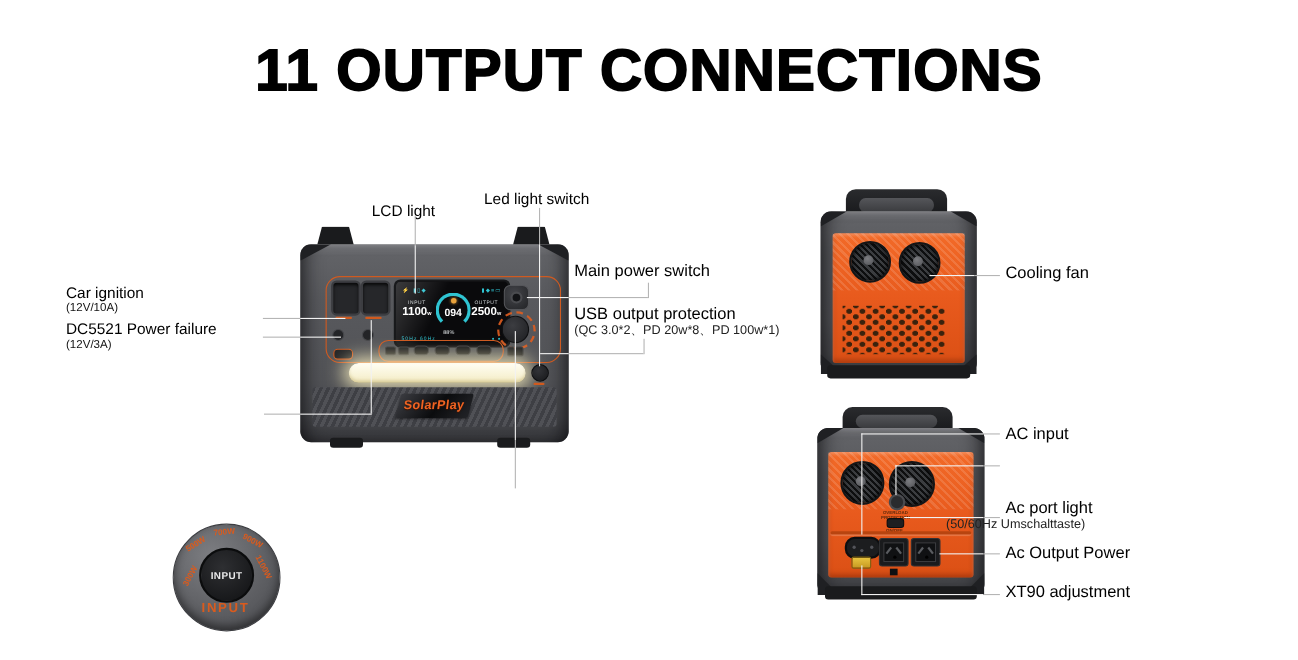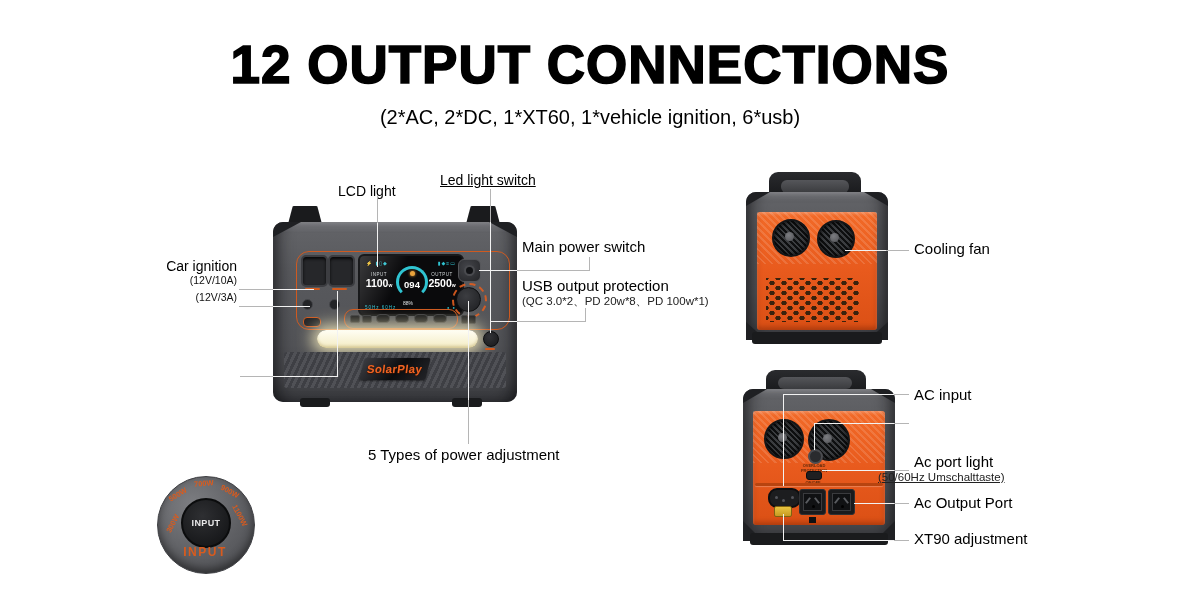--- a/index.html
+++ b/index.html
@@ -7,21 +7,21 @@
          font-family:"Liberation Sans",sans-serif;color:#000;}
   .abs{position:absolute;}
   
   .title{width:1180px;text-align:center;top:34px;left:0;font-size:53px;font-weight:bold;
          letter-spacing:1px;-webkit-text-stroke:1.6px #000;}
   .subtitle{width:1180px;text-align:center;top:106px;left:0;font-size:20px;}
   .lbl{font-size:14px;line-height:16px;white-space:nowrap;}
   .lbl2{font-size:15px;line-height:17px;white-space:nowrap;}
   .sub{font-size:10.5px;line-height:13px;color:#111;white-space:nowrap;}
   .sub2{font-size:11.5px;line-height:13px;color:#222;white-space:nowrap;}
-  .right-align{text-align:right;}
+  .right-align{text-align:left;}
   
   .ln{background:#b5b5b5;}
   .lnw{background:#f2f2f2;}
   .h{height:1.3px;} .v{width:1.3px;}
   
   .gbody{border-radius:10px;
     background:linear-gradient(180deg,#7d7e83 0%,#616266 6%,#58595d 28%,#525357 68%,#47484c 88%,#343539 100%);
     box-shadow:inset 13px 0 18px -11px rgba(8,8,10,.85), inset -13px 0 18px -11px rgba(8,8,10,.85),
                inset 0 3px 4px -2px rgba(255,255,255,.35);}
   .captl{background:#1f2023;clip-path:polygon(0 0,100% 0,0 100%);border-top-left-radius:10px;}
@@ -95,22 +95,21 @@
   .gauge .num{color:#fff;font-size:9.5px;font-weight:bold;margin-top:4px;}
   .gauge .sun{position:absolute;top:2px;left:50%;margin-left:-2.5px;width:5px;height:5px;border-radius:50%;
               background:#e8a23c;box-shadow:0 0 3px #e8a23c;}
   .lcd-pct{position:absolute;font-size:5px;color:#dfe3e5;white-space:nowrap;}
 </style>
 </head>
 <body>
 
 <div class="stage">
 
-  <div class="abs title">12 OUTPUT CONNECTIONS</div>
-  <div class="abs subtitle">(2*AC, 2*DC, 1*XT60, 1*vehicle ignition, 6*usb)</div>
+  <div class="abs title">11 OUTPUT CONNECTIONS</div>
 
   <div class="abs fhandle" style="left:288px;top:206px;width:34px;height:18px;"></div>
   <div class="abs fhandle" style="left:466px;top:206px;width:34px;height:18px;"></div>
   <div class="abs gbody" style="left:273px;top:222px;width:244px;height:180px;"></div>
   <div class="abs captl" style="left:273px;top:222px;width:28px;height:15px;"></div>
   <div class="abs captr" style="left:489px;top:222px;width:28px;height:15px;"></div>
   <div class="abs feet" style="left:300px;top:398px;width:30px;height:9px;"></div>
   <div class="abs feet" style="left:452px;top:398px;width:30px;height:9px;"></div>
 
   <div class="abs oframe" style="left:296px;top:251px;width:212px;height:77px;"></div>
@@ -163,31 +162,31 @@
   <div class="abs ledbar" style="left:317px;top:330px;width:161px;height:18px;"></div>
   <div class="abs led-btn" style="left:483px;top:331px;width:14px;height:14px;"></div>
   <div class="abs obar" style="left:485px;top:348px;width:10px;"></div>
 
   <div class="abs hatch" style="left:284px;top:352px;width:222px;height:36px;"></div>
   <div class="abs logo" style="left:362px;top:358px;width:66px;height:22px;">
     <span>SolarPlay</span>
   </div>
 
   <div class="abs lbl" style="left:338px;top:183px;">LCD light</div>
-  <div class="abs lbl" style="left:440px;top:172px;text-decoration:underline;">Led light switch</div>
+  <div class="abs lbl" style="left:440px;top:172px;">Led light switch</div>
   <div class="abs lbl2" style="left:522px;top:238px;">Main power switch</div>
   <div class="abs lbl2" style="left:522px;top:277px;">USB output protection</div>
   <div class="abs sub2" style="left:522px;top:295px;">(QC 3.0*2、PD 20w*8、PD 100w*1)</div>
 
   <div class="abs right-align" style="left:60px;top:258px;width:177px;">
     <div class="lbl">Car ignition</div>
     <div class="sub" style="margin-bottom:4px;">(12V/10A)</div>
+    <div class="lbl">DC5521 Power failure</div>
     <div class="sub">(12V/3A)</div>
   </div>
-  <div class="abs lbl2" style="left:368px;top:446px;">5 Types of power adjustment</div>
 
   <div class="abs ln v" style="left:377px;top:196px;height:27px;"></div>
   <div class="abs lnw v" style="left:377px;top:223px;height:44px;"></div>
   <div class="abs ln v" style="left:490px;top:189px;height:33px;"></div>
   <div class="abs lnw v" style="left:490px;top:222px;height:111px;"></div>
   <div class="abs lnw h" style="left:479px;top:270px;width:38px;"></div>
   <div class="abs ln h" style="left:517px;top:270px;width:72px;"></div>
   <div class="abs ln v" style="left:589px;top:257px;height:14px;"></div>
   <div class="abs lnw h" style="left:491px;top:321px;width:26px;"></div>
   <div class="abs ln h" style="left:517px;top:321px;width:68px;"></div>
@@ -274,22 +273,22 @@
       <div class="slit" style="right:3px;top:3px;transform:rotate(-38deg);"></div>
       <div class="pin" style="position:absolute;left:8px;bottom:2px;background:#000;"></div>
     </div>
   </div>
   <div class="abs xt90" style="left:774px;top:506px;width:16px;height:9px;"></div>
   <div class="abs" style="left:809px;top:517px;width:7px;height:6px;background:#0f1012;"></div>
   <div class="abs feet" style="left:750px;top:533px;width:138px;height:12px;"></div>
 
   <div class="abs lbl2" style="left:914px;top:386px;">AC input</div>
   <div class="abs lbl2" style="left:914px;top:453px;">Ac port light</div>
-  <div class="abs sub2" style="left:878px;top:471px;text-decoration:underline;">(50/60Hz Umschalttaste)</div>
-  <div class="abs lbl2" style="left:914px;top:494px;">Ac Output Port</div>
+  <div class="abs sub2" style="left:860px;top:471px;">(50/60Hz Umschalttaste)</div>
+  <div class="abs lbl2" style="left:914px;top:494px;">Ac Output Power</div>
   <div class="abs lbl2" style="left:914px;top:530px;">XT90 adjustment</div>
 
   <div class="abs lnw v" style="left:783px;top:394px;height:92px;"></div>
   <div class="abs lnw h" style="left:783px;top:394px;width:111px;"></div>
   <div class="abs ln h" style="left:894px;top:394px;width:15px;"></div>
   <div class="abs lnw v" style="left:814px;top:423px;height:27px;"></div>
   <div class="abs lnw h" style="left:814px;top:423px;width:80px;"></div>
   <div class="abs ln h" style="left:894px;top:423px;width:15px;"></div>
   <div class="abs lnw h" style="left:822px;top:470px;width:72px;"></div>
   <div class="abs ln h" style="left:894px;top:470px;width:15px;"></div>

